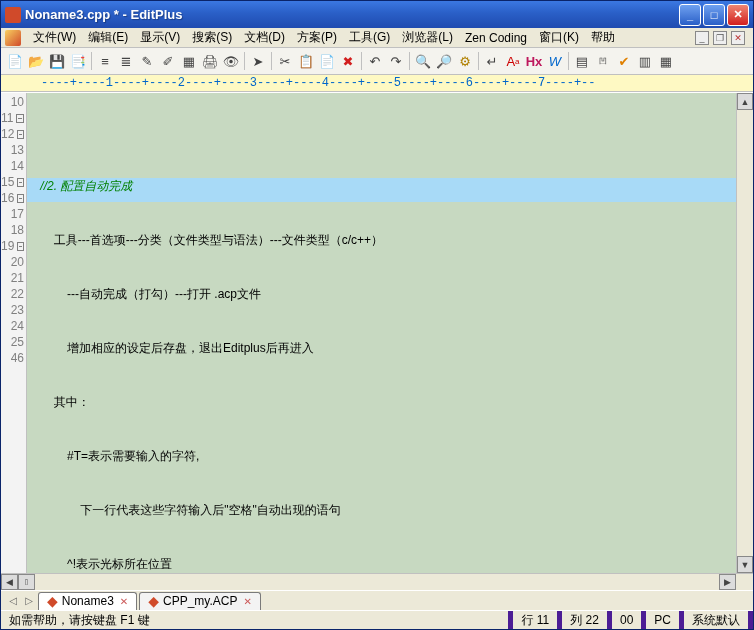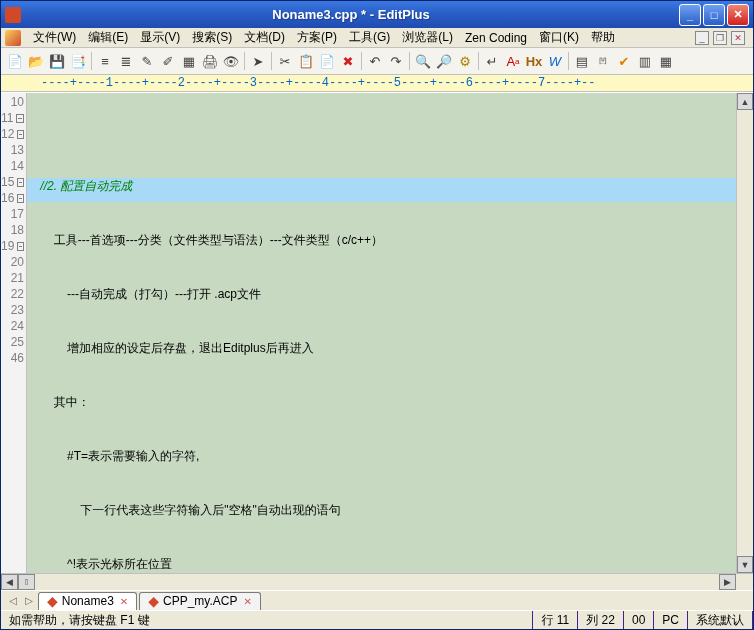--- a/index.html
+++ b/index.html
@@ -1,17 +1,17 @@
 <!DOCTYPE html>
 <html><head>
 <meta charset="utf-8">
 <style>
 * { margin:0; padding:0; box-sizing:border-box; font-family:"Microsoft YaHei",SimSun,sans-serif; font-size:12px; }
 body { background:#ece9d8; width:754px; height:630px; overflow:hidden; border:1px solid #0a246a; }
-.titlebar { height:27px; background:linear-gradient(to bottom,#3b78e2 0%,#2a5fc7 45%,#1f4bb0 100%); display:flex; align-items:center; padding:0 4px; color:#fff;text-align:center; }
+.titlebar { height:27px; background:linear-gradient(to bottom,#3b78e2 0%,#2a5fc7 45%,#1f4bb0 100%); display:flex; align-items:center; padding:0 4px; color:#fff; }
 .titlebar .icon { width:16px; height:16px; background:#d04a2a; border-radius:2px; margin-right:4px; }
 .titlebar .txt { font-weight:bold; font-size:13px; flex:1; text-shadow:1px 1px 1px rgba(0,0,0,.3); }
 .winbtn { width:22px; height:22px; margin-left:2px; border:1px solid #fff; border-radius:3px; display:flex; align-items:center; justify-content:center; font-weight:bold; color:#fff; font-size:11px; }
 .winbtn.min,.winbtn.max { background:linear-gradient(to bottom,#6fa1f0,#2a5fc7); }
 .winbtn.close { background:linear-gradient(to bottom,#f08672,#d21f1f); }
 .menubar { height:20px; background:#ece9d8; border-bottom:1px solid #c0c0c0; display:flex; align-items:center; padding:3px 4px; }
 .menubar .micon { width:16px; height:16px; background:linear-gradient(135deg,#f8d060,#d04a2a); border-radius:2px; margin-right:6px; }
 .menubar .mitem { padding:2px 6px; color:#000; cursor:default; }
 .mdi { display:flex; margin-left:auto; gap:4px; padding-right:4px;}
 .mdi span{ width:14px; height:14px; border:1px solid #888; display:flex; align-items:center; justify-content:center; font-size:9px; color:#555; background:#eee;}
@@ -36,21 +36,21 @@
 .sb-h-row .btn{width:17px;background:#dcdcdc;border:1px solid #888;display:flex;align-items:center;justify-content:center;font-size:9px;color:#444;}
 .sb-h-row .track{flex:1;background:#ece9d8;}
 .sb-h-row .corner{width:17px;background:#ece9d8;}
 .tabbar { height:20px; background:#ece9d8; border-top:1px solid #fff; display:flex; align-items:center; padding-left:4px;}
 .tabbar .arr{width:16px;font-size:10px;text-align:center;color:#666;}
 .tab { height:18px; padding:0 8px; margin:0 1px; display:flex; align-items:center; gap:4px; background:#f3f3f3; border:1px solid #7a7a7a; border-bottom:none; border-top-left-radius:3px; border-top-right-radius:3px;}
 .tab.active{background:#fff;}
 .tab .dot{color:#d04a2a;font-size:14px;line-height:10px;}
 .tab .x{color:#cc5a5a;font-size:10px;margin-left:2px;}
 .status { height:19px; background:#ece9d8; border-top:1px solid #fff; display:flex; align-items:center; font-size:12px;}
-.status .cell{padding:0 8px; border-right:1px solid #4c1d95; height:100%; display:flex; align-items:center;}
+.status .cell{padding:0 8px; border-right:5px solid #4c1d95; height:100%; display:flex; align-items:center;}
 .status .main{flex:1;}
 </style>
 </head>
 <body>
 
 <div class="titlebar">
   <div class="icon"></div>
   <div class="txt">Noname3.cpp * - EditPlus</div>
   <div class="winbtn min">_</div>
   <div class="winbtn max">□</div>
@@ -100,21 +100,21 @@
   <div class="sep"></div>
   <div class="tb">↶</div>
   <div class="tb">↷</div>
   <div class="sep"></div>
   <div class="tb">🔍</div>
   <div class="tb">🔎</div>
   <div class="tb" style="color:#b08000">⚙</div>
   <div class="sep"></div>
   <div class="tb">↵</div>
   <div class="tb" style="color:#c00">A<sup style="font-size:8px">a</sup></div>
-  <div class="tb" style="color:#a16207;font-weight:bold">Hx</div>
+  <div class="tb" style="color:#be185d;font-weight:bold">Hx</div>
   <div class="tb" style="color:#0066cc;font-style:italic">W</div>
   <div class="sep"></div>
   <div class="tb">▤</div>
   <div class="tb" style="font-size:8px">凹</div>
   <div class="tb" style="color:#e08000">✔</div>
   <div class="tb">▥</div>
   <div class="tb">▦</div>
 </div>
 
 <div class="ruler">----+----1----+----2----+----3----+----4----+----5----+----6----+----7----+--</div>

